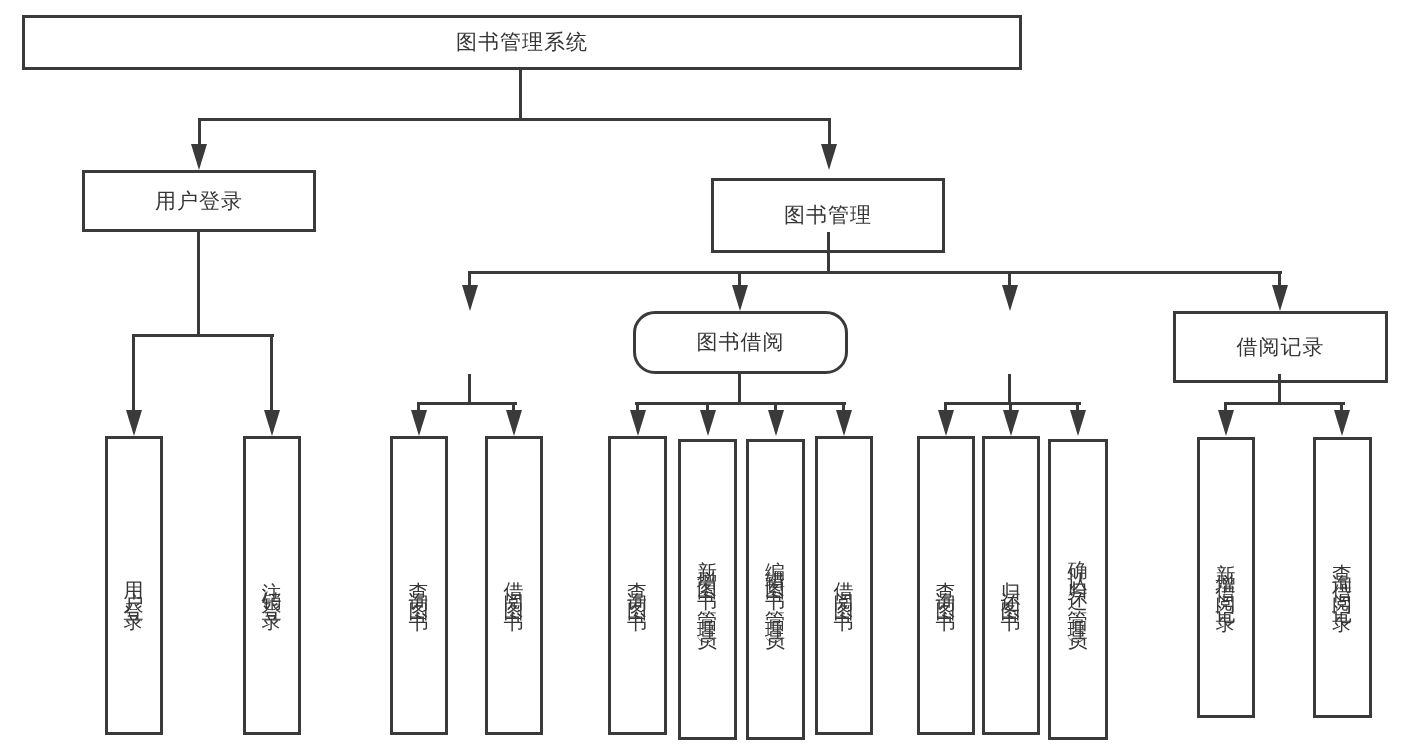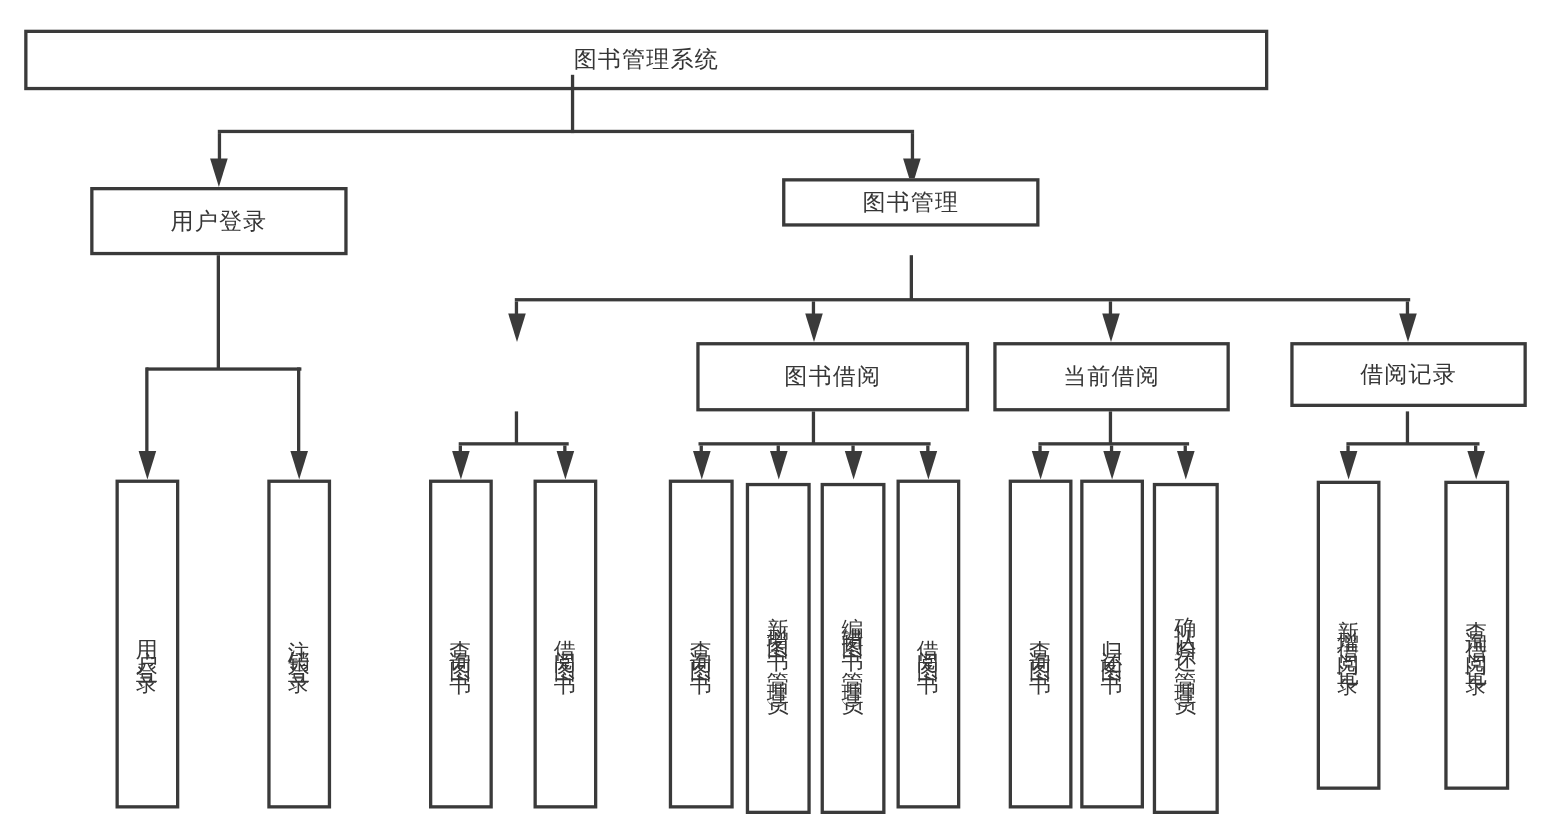--- a/index.html
+++ b/index.html
@@ -28,27 +28,27 @@
   }
   .hline,.vline{position:absolute;background:var(--line);}
   .hline{height:3px;}
   .vline{width:3px;}
   .arrow{
     position:absolute;width:0;height:0;
     border-left:8px solid transparent;border-right:8px solid transparent;
     border-top:26px solid var(--line);
   }
   
-  .n-root{left:22px;top:27px;width:1131px;height:55px;}
+  .n-root{left:22px;top:15px;width:1000px;height:55px;}
   .n-l2a{left:82px;top:170px;width:234px;height:62px;}
-  .n-l2b{left:711px;top:162px;width:234px;height:44px;}
+  .n-l2b{left:711px;top:178px;width:234px;height:75px;}
   .n-l3a{left:363px;top:311px;width:215px;height:63px;}
-  .n-l3b{left:633px;top:311px;width:248px;height:63px;}
+  .n-l3b{left:633px;top:311px;width:215px;height:63px;border-radius:22px;}
   .n-l3c{left:903px;top:311px;width:215px;height:63px;}
-  .n-l3d{left:1173px;top:311px;width:215px;height:59px;}
+  .n-l3d{left:1173px;top:311px;width:215px;height:72px;}
   .leaf{width:58px;top:436px;height:299px;}
   .lf1{left:105px;}  .lf2{left:243px;}
   .lf3{left:390px;}  .lf4{left:485px;}
   .lf5{left:608px;width:59px;}
   .lf6{left:678px;width:59px;top:439px;height:301px;}
   .lf7{left:746px;width:59px;top:439px;height:301px;}
   .lf8{left:815px;}
   .lf9{left:917px;}  .lf10{left:982px;}
   .lf11{left:1048px;width:60px;top:439px;height:301px;}
   .lf12{left:1197px;top:437px;height:281px;}
@@ -94,23 +94,20 @@
   <div class="arrow" style="left:462px;top:285px;"></div>
   <div class="vline" style="left:738px;top:274px;height:13px;"></div>
   <div class="arrow" style="left:732px;top:285px;"></div>
   <div class="vline" style="left:1008px;top:274px;height:13px;"></div>
   <div class="arrow" style="left:1002px;top:285px;"></div>
   <div class="vline" style="left:1278px;top:274px;height:13px;"></div>
   <div class="arrow" style="left:1272px;top:285px;"></div>
 
   <div class="box n-l3b">
     <span class="lbl">图书借阅</span>
-  </div>
-  <div class="box n-l3c">
-    <span class="lbl">当前借阅</span>
   </div>
   <div class="box n-l3d">
     <span class="lbl">借阅记录</span>
   </div>
 
   <div class="vline" style="left:468px;top:374px;height:30px;"></div>
   <div class="hline" style="left:417px;top:402px;width:100px;"></div>
   <div class="vline" style="left:417px;top:405px;height:8px;"></div>
   <div class="arrow" style="left:411px;top:410px;"></div>
   <div class="vline" style="left:512px;top:405px;height:8px;"></div>

